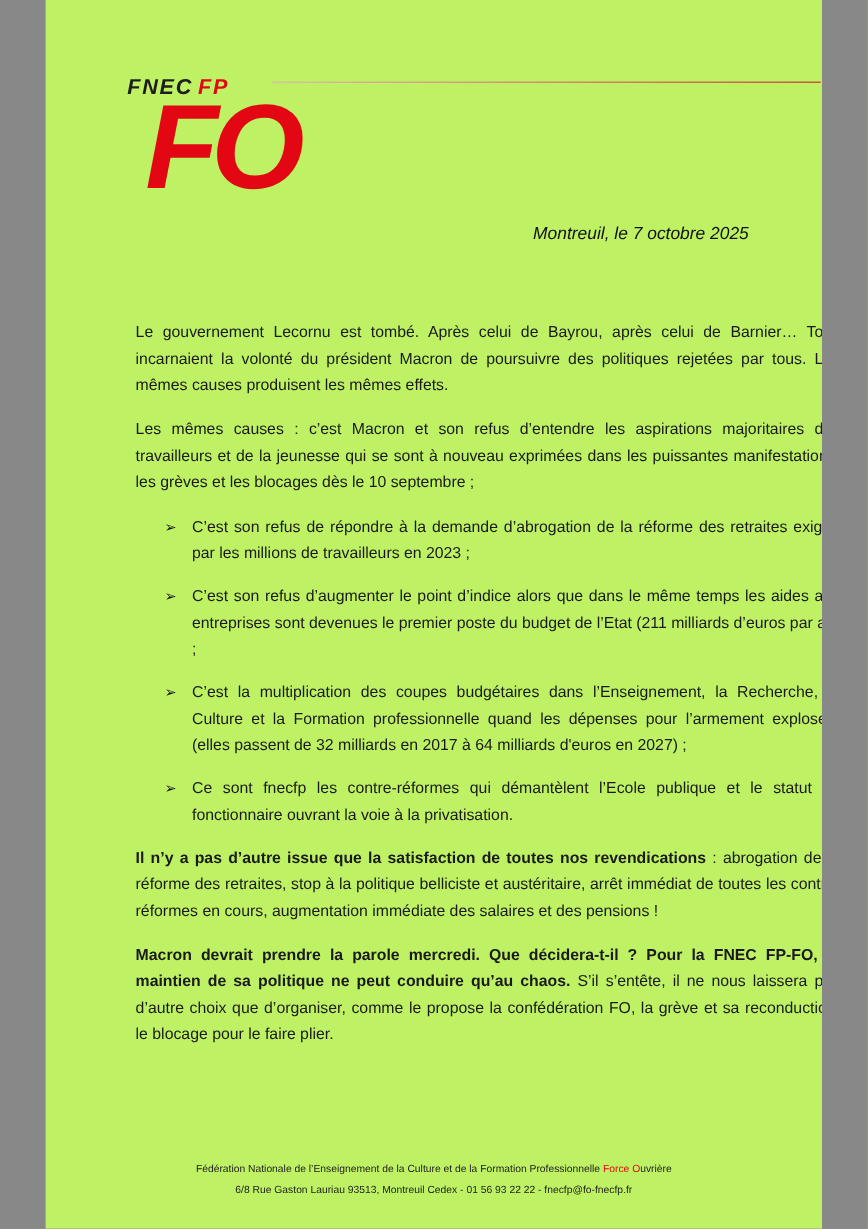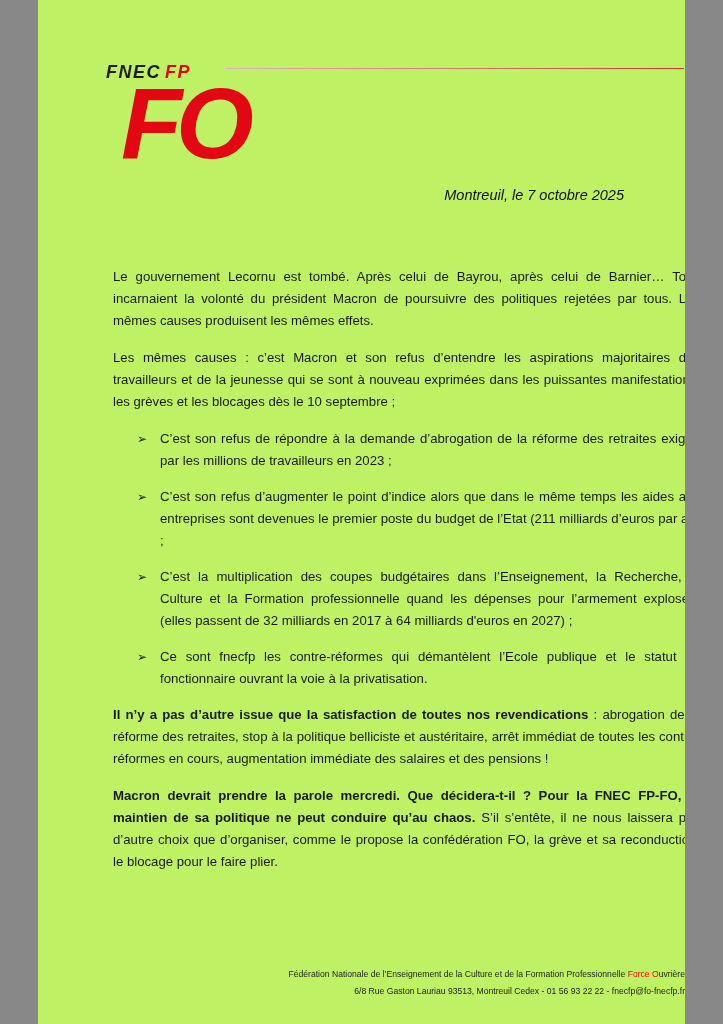--- a/index.html
+++ b/index.html
@@ -62,21 +62,21 @@
   .bullet { display:flex; margin:0 0 14px 0; }
   .bullet .glyph {
     flex:none; width:47px; padding-left:24px; box-sizing:border-box;
     font-size:12px;
   }
   .bullet .btext { flex:1; text-align:justify; }
 
   
   .footer {
     position:absolute; left:0; right:0; top:966px;
-    text-align:right;
+    text-align:center;
     font-size:8.6px; line-height:17px;
     color:#1d1d1b;
   }
   .footer .red { color:#e30613; }
 </style>
 </head>
 <body>
 
 <div class="page">
 

